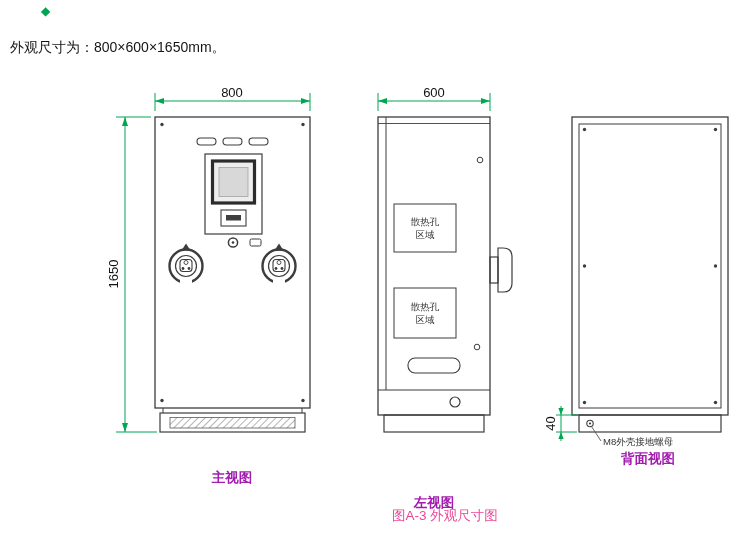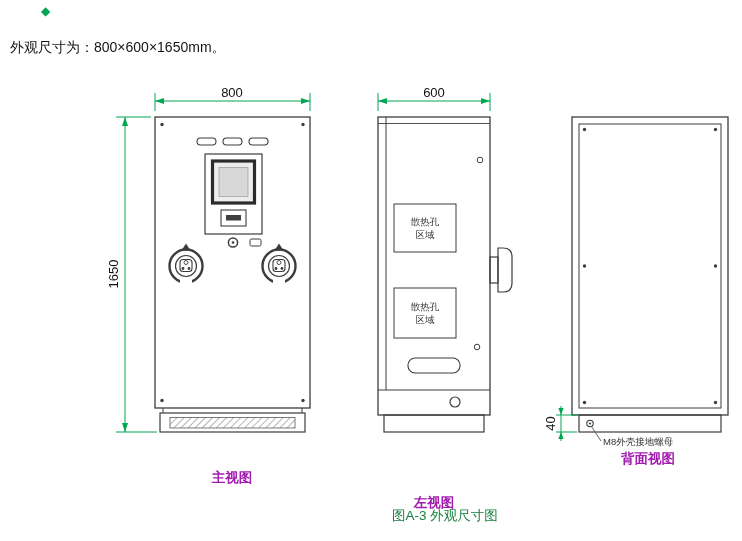--- a/index.html
+++ b/index.html
@@ -10,21 +10,21 @@
   }
   .page { position:relative; width:742px; height:541px; background:#ffffff; }
   .header {
     position:absolute; top:5px; left:41px;
     color:#00A651; font-size:14px;
     display:flex; align-items:center; gap:8px;
   }
   .header .bullet { font-size:12px; line-height:1; }
   .intro { position:absolute; top:39px; left:10px; font-size:14px; color:#141414; }
   .view-label { position:absolute; font-size:13.5px; color:#a21caf; text-align:center;font-weight:bold; }
-  .caption { position:absolute; top:507px; left:335px; width:220px; text-align:center; font-size:13.5px; color:#15803d; }
+  .caption { position:absolute; top:507px; left:335px; width:220px; text-align:center; font-size:13.5px; color:#ec4899; }
   svg.drawing { position:absolute; top:0; left:0; }
   svg text { font-family:"Liberation Sans","DejaVu Sans",sans-serif; }
   .dim  { font-size:13px; fill:#111111; }
   .vent { font-size:9.5px; fill:#333333; }
   .note { font-size:9.5px; fill:#333333; }
 </style>
 </head>
 <body>
 
 <div class="page">

